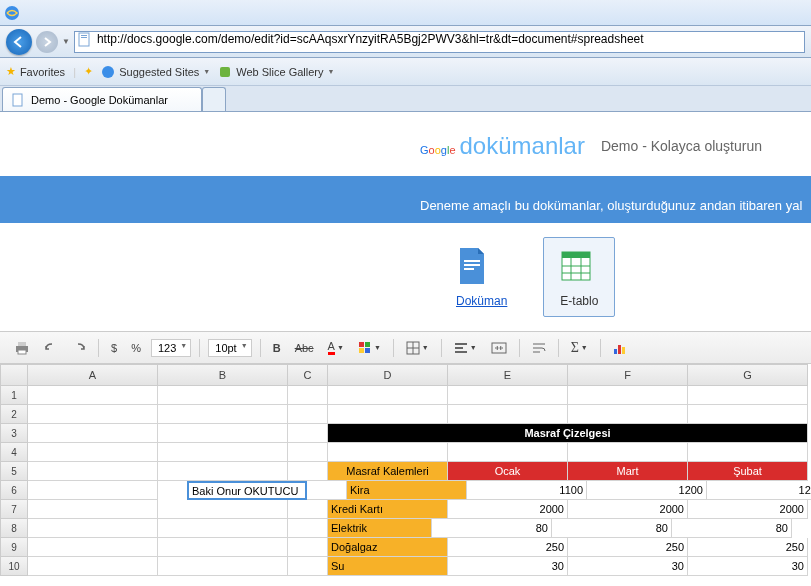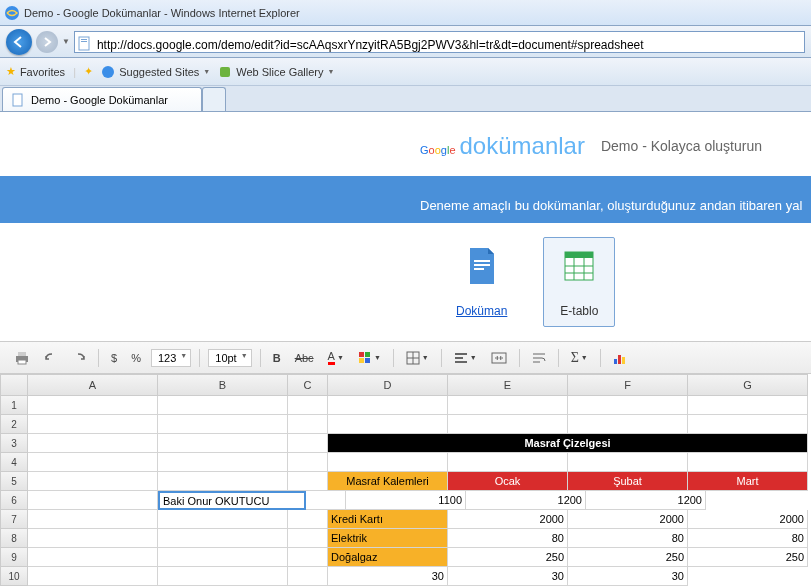--- a/index.html
+++ b/index.html
@@ -4,38 +4,38 @@
 <style>
 *{margin:0;padding:0;box-sizing:border-box;font-family:Tahoma,Arial,sans-serif;font-size:11px}
 body{background:#fff;overflow:hidden}
 .titlebar{height:26px;background:linear-gradient(#e8f0fa,#d4e4f7);border-bottom:1px solid #8ba5c5;display:flex;align-items:center;padding:0 4px}
 .titlebar .ie-icon{width:16px;height:16px;margin-right:4px}
 .titlebar .title{color:#333}
 .navbar{height:32px;background:linear-gradient(#f0f4fa,#dae6f3);border-bottom:1px solid #8ba5c5;display:flex;align-items:center;padding:0 6px;gap:4px}
 .nav-btn{width:26px;height:26px;border-radius:50%;display:flex;align-items:center;justify-content:center;cursor:pointer}
 .back-btn{background:radial-gradient(#4a9ee8,#1866b8);box-shadow:0 1px 2px rgba(0,0,0,.3)}
 .fwd-btn{background:radial-gradient(#c8d4e2,#a8b8cc);width:22px;height:22px}
-.url-bar{flex:1;height:22px;background:#fff;border:1px solid #7a9cc6;display:flex;align-items:flex-end;padding:0 2px}
+.url-bar{flex:1;height:22px;background:#fff;border:1px solid #7a9cc6;display:flex;align-items:flex-start;padding:0 2px}
 .url-bar .page-icon{width:16px;height:16px;margin-right:4px}
 .url-bar input{flex:1;border:none;outline:none;font-size:12px}
 .favbar{height:28px;background:linear-gradient(#f0f4fa,#dae6f3);border-bottom:1px solid #b8c8dc;display:flex;align-items:center;padding:0 6px;gap:8px}
 .fav-item{display:flex;align-items:center;gap:4px;color:#333;cursor:pointer}
 .fav-star{color:#f5b400}
 .tabbar{height:26px;background:#dce6f2;display:flex;align-items:flex-end;padding:0 2px;border-bottom:1px solid #8ba5c5}
 .tab{height:24px;background:linear-gradient(#fff,#f4f8fc);border:1px solid #8ba5c5;border-bottom:none;border-radius:3px 3px 0 0;display:flex;align-items:center;padding:8px 8px;gap:6px;cursor:pointer;min-width:200px}
 .tab-new{width:24px;min-width:24px;background:#e8f0f8}
 .content{background:#fff;padding:0;position:relative}
 .header-area{padding:20px 0 16px 420px;display:flex;align-items:center;gap:16px}
 .glogo{font-size:24px;font-family:Arial}
 .glogo .b{color:#1a73e8}.glogo .r{color:#ea4335}.glogo .y{color:#fbbc04}.glogo .g{color:#34a853}
 .dok{color:#64b5f6;font-size:24px;font-family:Arial;margin-left:4px}
 .tagline{color:#666;font-size:14px}
 .blue-banner{background:#4a90d9;color:#fff;padding:22px 0 10px 420px;font-size:13px}
 .icon-row{display:flex;gap:20px;padding:14px 0 14px 440px;align-items:center;border-bottom:1px solid #ccc}
-.icon-item{display:flex;flex-direction:column;align-items:center;gap:18px;padding:8px 16px;border-radius:2px}
+.icon-item{display:flex;flex-direction:column;gap:8px;padding:8px 16px;border-radius:2px}
 .icon-item.sel{border:1px solid #7aa5d6;background:#eef4fb}
 .icon-item a{color:#1155cc;text-decoration:underline;font-size:12px}
 .icon-item.sel a{color:#333;text-decoration:none}
 .doc-icon{width:32px;height:40px}
 .toolbar{height:32px;background:linear-gradient(#f8f8f8,#ececec);border-bottom:1px solid #ccc;display:flex;align-items:center;padding:0 10px;gap:6px}
 .tb-btn{padding:3px 4px;cursor:pointer;color:#444;display:flex;align-items:center;gap:2px}
 .tb-sep{width:1px;height:18px;background:#ccc;margin:0 2px}
 .tb-select{border:1px solid #ccc;background:#fff;padding:2px 14px 2px 6px;font-size:11px;position:relative;cursor:pointer}
 .tb-select:after{content:'▼';position:absolute;right:3px;font-size:7px;color:#666}
 .formula-bar{height:24px;border-bottom:1px solid #ccc;display:flex;align-items:center;padding:0 10px;gap:6px}
@@ -58,21 +58,20 @@
 svg{display:block}
 </style>
 </head>
 <body>
 
 <div class="titlebar">
   <svg class="ie-icon" viewBox="0 0 16 16">
       <circle cx="8" cy="8" r="7" fill="#3b8ee8"></circle>
       <path d="M3 8 Q8 3 13 8 Q8 13 3 8" fill="none" stroke="#ffd24a" stroke-width="1.5"></path>
     </svg>
-  <span class="title">Demo - Google Dokümanlar - Windows Internet Explorer</span>
 </div>
 
 <div class="navbar">
   <div class="nav-btn back-btn">
     <svg width="14" height="14">
         <path d="M9 2 L3 7 L9 12" stroke="#fff" stroke-width="2" fill="none"></path>
       </svg>
   </div>
   <div class="nav-btn fwd-btn">
     <svg width="10" height="10">
@@ -300,62 +299,64 @@
             <div class="cell" style="width: 120px;"></div>
             <div class="cell" style="width: 120px;"></div>
             <div class="cell" style="width: 120px;"></div>
           </div>
           <div class="row">
             <div class="cell" style="width: 130px;"></div>
             <div class="cell" style="width: 130px;"></div>
             <div class="cell" style="width: 40px;"></div>
             <div class="cell orange-h" style="width: 120px;">Masraf Kalemleri</div>
             <div class="cell red-h" style="width: 120px;">Ocak</div>
+            <div class="cell red-h" style="width: 120px;">Mart</div>
             <div class="cell red-h" style="width: 120px;">Şubat</div>
-            <div class="cell red-h" style="width: 120px;">Mart</div>
-          </div>
-          <div class="row">
-            <div class="cell" style="width: 130px;"></div>
-            <div class="cell selected-cell" style="width: 148px;">Baki Onur OKUTUCU</div>
-            <div class="cell" style="width: 40px;"></div>
+          </div>
+          <div class="row">
+            <div class="cell" style="width: 130px;"></div>
+            <div class="cell selected-cell" style="width: 120px; margin-left: 29px;">Baki Onur OKUTUCU</div>
+            <div class="cell" style="width: 40px;"></div>
+            <div class="cell orange-c" style="width: 120px;">Kira</div>
             <div class="cell num" style="width: 120px;">1100</div>
             <div class="cell num" style="width: 120px;">1200</div>
             <div class="cell num" style="width: 120px;">1200</div>
           </div>
           <div class="row">
             <div class="cell" style="width: 130px;"></div>
             <div class="cell" style="width: 130px;"></div>
             <div class="cell" style="width: 40px;"></div>
             <div class="cell orange-c" style="width: 120px;">Kredi Kartı</div>
             <div class="cell num" style="width: 120px;">2000</div>
             <div class="cell num" style="width: 120px;">2000</div>
             <div class="cell num" style="width: 120px;">2000</div>
           </div>
           <div class="row">
             <div class="cell" style="width: 130px;"></div>
             <div class="cell" style="width: 130px;"></div>
             <div class="cell" style="width: 40px;"></div>
-            <div class="cell orange-c" style="width: 120px;">Elektrik</div>
+            <div class="cell orange-c" style="width: 104px;">Elektrik</div>
             <div class="cell num" style="width: 120px;">80</div>
             <div class="cell num" style="width: 120px;">80</div>
             <div class="cell num" style="width: 120px;">80</div>
           </div>
           <div class="row">
             <div class="cell" style="width: 130px;"></div>
             <div class="cell" style="width: 130px;"></div>
             <div class="cell" style="width: 40px;"></div>
             <div class="cell orange-c" style="width: 120px;">Doğalgaz</div>
             <div class="cell num" style="width: 120px;">250</div>
             <div class="cell num" style="width: 120px;">250</div>
             <div class="cell num" style="width: 120px;">250</div>
           </div>
           <div class="row">
             <div class="cell" style="width: 130px;"></div>
             <div class="cell" style="width: 130px;"></div>
             <div class="cell" style="width: 40px;"></div>
+            <div class="cell orange-c" style="width: 120px;">Su</div>
             <div class="cell num" style="width: 120px;">30</div>
             <div class="cell num" style="width: 120px;">30</div>
             <div class="cell num" style="width: 120px;">30</div>
           </div>
         </div>
     </div>
   </div>
 </div>
 
 </body></html>

